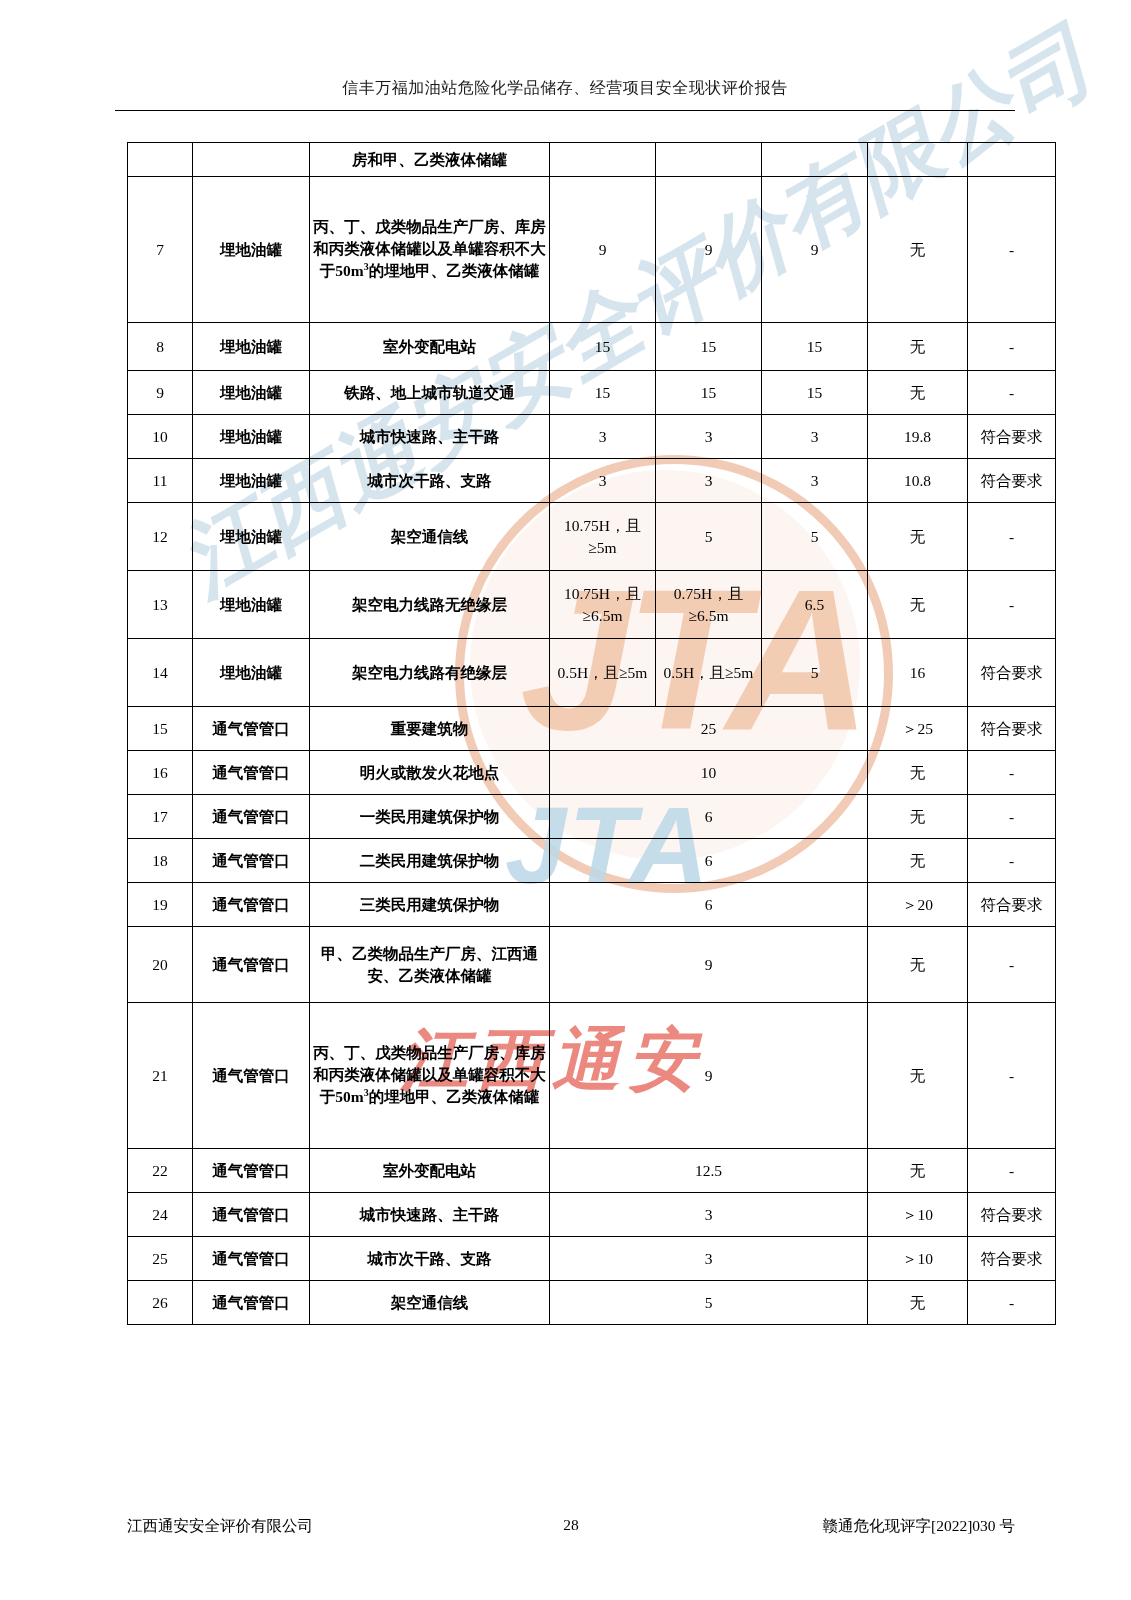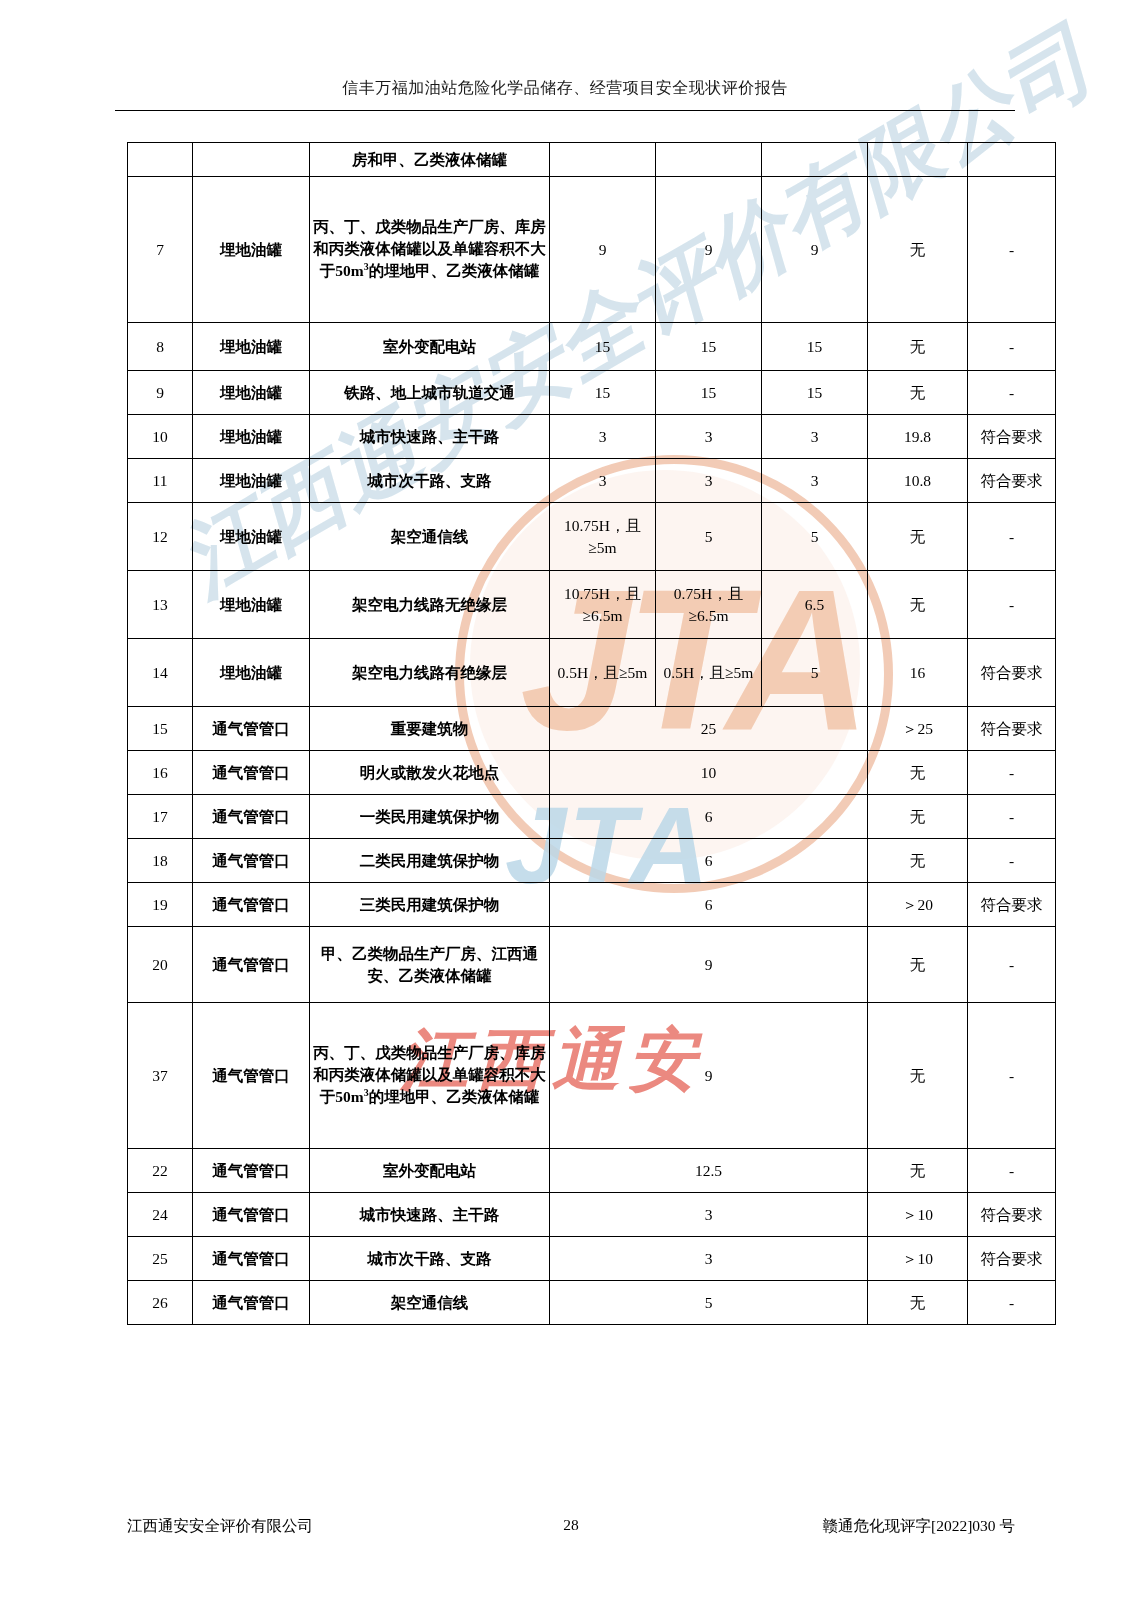--- a/index.html
+++ b/index.html
@@ -328,21 +328,21 @@
         <tr style="height:76px;">
           <td class="c-no">20</td>
           <td class="c-item bold">通气管管口</td>
           <td class="c-obj bold obj-multiline">甲、乙类物品生产厂房、江西通安、乙类液体储罐</td>
           <td colspan="3">9</td>
           <td class="c-act">无</td>
           <td class="c-res">-</td>
         </tr>
 
         <tr style="height:146px;">
-          <td class="c-no">37</td>
+          <td class="c-no">21</td>
           <td class="c-item bold">通气管管口</td>
           <td class="c-obj bold obj-multiline">丙、丁、戊类物品生产厂房、库房和丙类液体储罐以及单罐容积不大于50m<sup>3</sup>的埋地甲、乙类液体储罐</td>
           <td colspan="3">9</td>
           <td class="c-act">无</td>
           <td class="c-res">-</td>
         </tr>
 
         <tr style="height:44px;">
           <td class="c-no">22</td>
           <td class="c-item bold">通气管管口</td>

